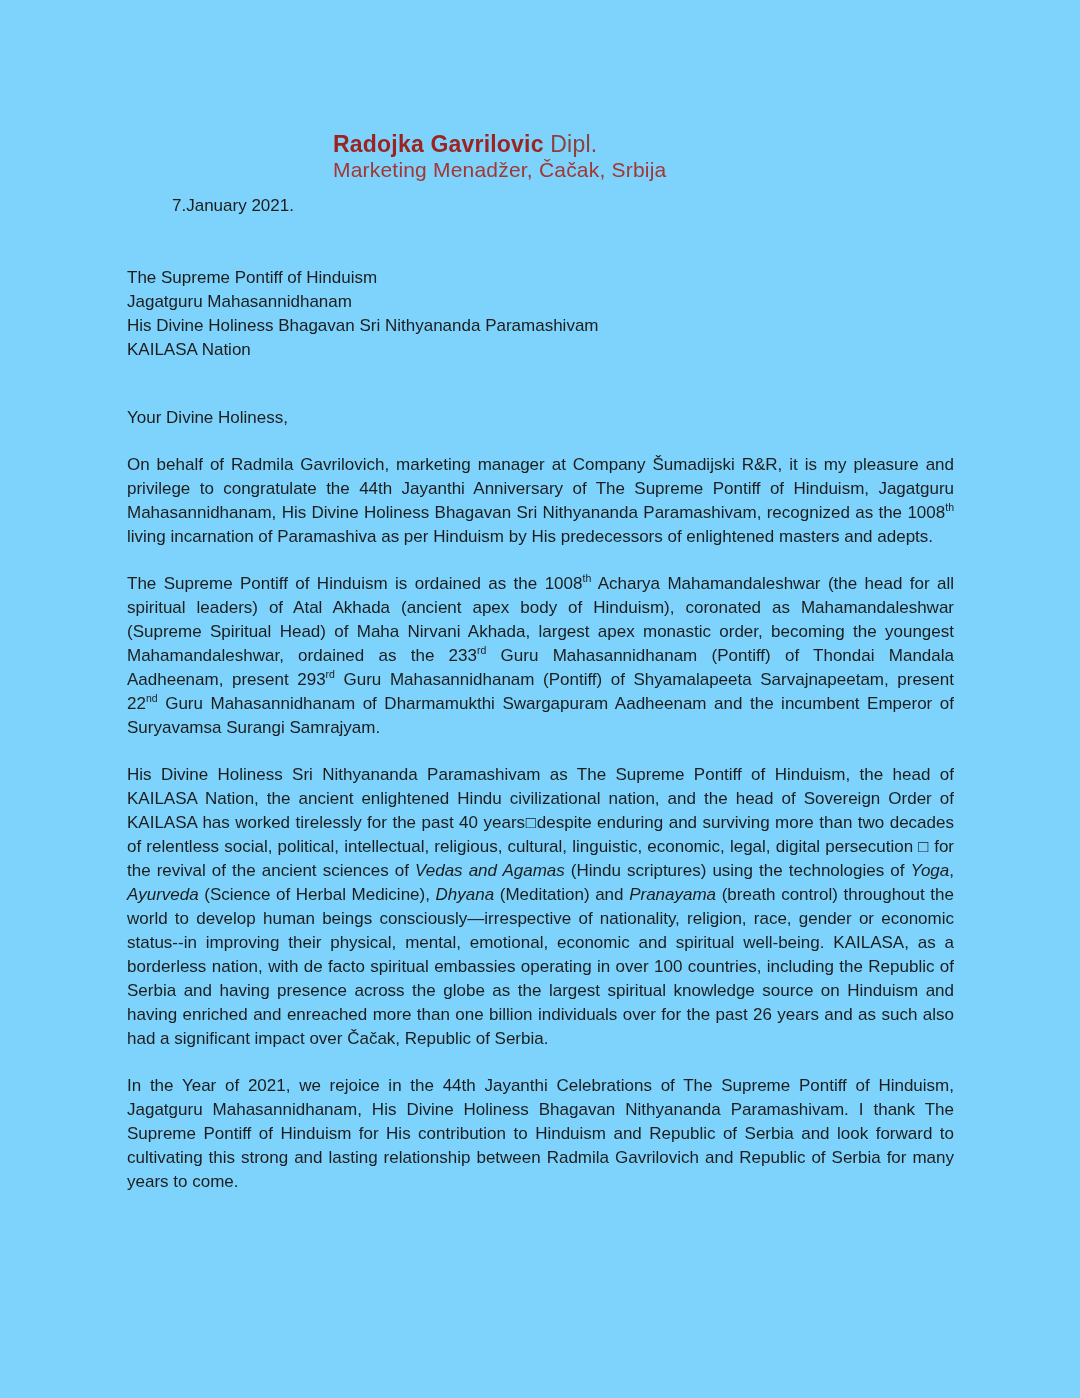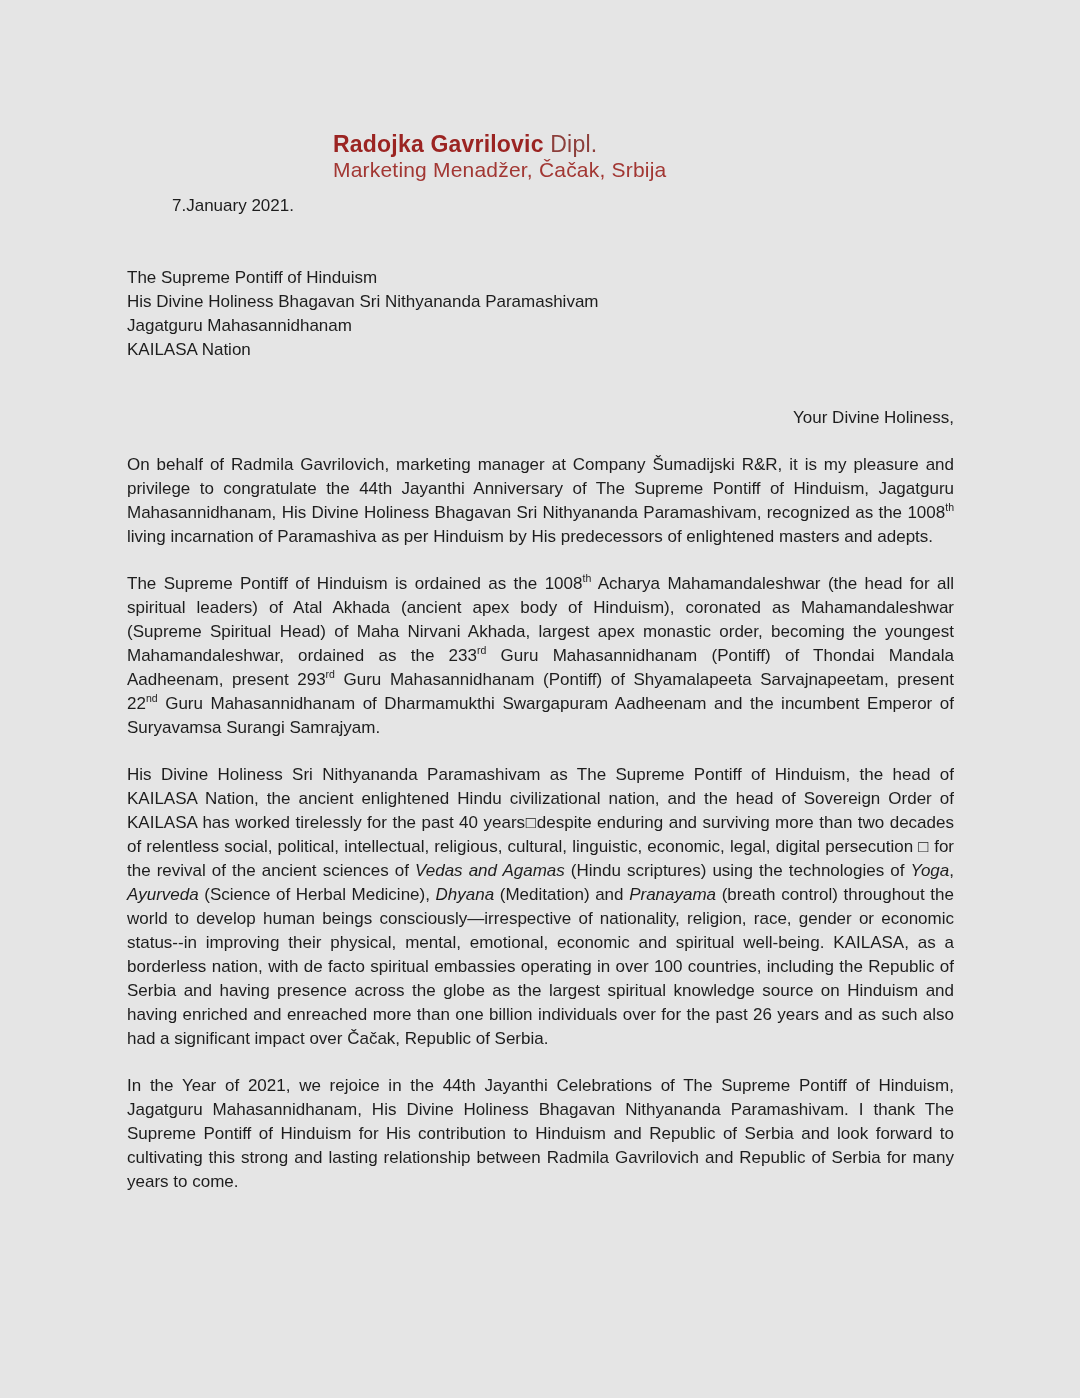--- a/index.html
+++ b/index.html
@@ -4,21 +4,21 @@
 <style>
   html, body {
     margin: 0;
     padding: 0;
     background: #ffffff;
   }
   .page {
     position: relative;
     width: 1080px;
     height: 1398px;
-    background: #e5e5e5;
+    background: #7dd3fc;
     font-family: "Liberation Sans", sans-serif;
     color: #1d1d1d;
     overflow: hidden;
   }
   .letterhead {
     position: absolute;
     left: 333px;
     top: 131px;
   }
   .lh-name-line {
@@ -58,21 +58,20 @@
     line-height: 24px;
   }
   .recipient-line {
     font-size: 17px;
     line-height: 24px;
   }
   .salutation {
     margin-top: 44px;
     font-size: 17px;
     line-height: 24px;
-    text-align: right;
   }
   .para {
     margin: 23px 0 0 0;
     text-align: justify;
     font-size: 17px;
     line-height: 24px;
   }
   .para sup {
     font-size: 62%;
     line-height: 0;
@@ -90,22 +89,22 @@
     </div>
     <div class="lh-subtitle">Marketing Menadžer, Čačak, Srbija</div>
   </div>
 
   <div class="date">7.January 2021.</div>
 
   <div class="content">
 
     <div class="recipient">
       <div class="recipient-line">The Supreme Pontiff of Hinduism</div>
+      <div class="recipient-line">Jagatguru Mahasannidhanam</div>
       <div class="recipient-line">His Divine Holiness Bhagavan Sri Nithyananda Paramashivam</div>
-      <div class="recipient-line">Jagatguru Mahasannidhanam</div>
       <div class="recipient-line">KAILASA Nation</div>
     </div>
 
     <div class="salutation">Your Divine Holiness,</div>
 
     <p class="para"><span>On behalf of Radmila Gavrilovich, marketing manager at Company Šumadijski R&amp;R, it is my pleasure and privilege to congratulate the 44th Jayanthi Anniversary of The Supreme Pontiff of Hinduism, Jagatguru Mahasannidhanam, His Divine Holiness Bhagavan Sri Nithyananda Paramashivam, recognized as the 1008</span><sup>th</sup><span> living incarnation of Paramashiva as per Hinduism by His predecessors of enlightened masters and adepts.</span></p>
     <p class="para"><span>The Supreme Pontiff of Hinduism is ordained as the 1008</span><sup>th</sup><span> Acharya Mahamandaleshwar (the head for all spiritual leaders) of Atal Akhada (ancient apex body of Hinduism), coronated as Mahamandaleshwar (Supreme Spiritual Head) of Maha Nirvani Akhada, largest apex monastic order, becoming the youngest Mahamandaleshwar, ordained as the 233</span><sup>rd</sup><span> Guru Mahasannidhanam (Pontiff) of Thondai Mandala Aadheenam, present 293</span><sup>rd</sup><span> Guru Mahasannidhanam (Pontiff) of Shyamalapeeta Sarvajnapeetam, present 22</span><sup>nd</sup><span> Guru Mahasannidhanam of Dharmamukthi Swargapuram Aadheenam and the incumbent Emperor of Suryavamsa Surangi Samrajyam.</span></p>
     <p class="para"><span>His Divine Holiness Sri Nithyananda Paramashivam as The Supreme Pontiff of Hinduism, the head of KAILASA Nation, the ancient enlightened Hindu civilizational nation, and the head of Sovereign Order of KAILASA has worked tirelessly for the past 40 years□despite enduring and surviving more than two decades of relentless social, political, intellectual, religious, cultural, linguistic, economic, legal, digital persecution □ for the  revival of the ancient sciences of </span><i>Vedas and Agamas</i><span> (Hindu scriptures) using the technologies of </span><i>Yoga</i><span>, </span><i>Ayurveda</i><span> (Science of Herbal Medicine), </span><i>Dhyana</i><span> (Meditation) and </span><i>Pranayama</i><span> (breath control) throughout the world to develop human beings consciously—irrespective of nationality, religion, race, gender or economic status--in improving their physical, mental, emotional, economic and spiritual well-being. KAILASA, as a borderless nation, with de facto spiritual embassies operating in over 100 countries, including the Republic of Serbia and having presence across the globe as the largest spiritual knowledge source on Hinduism and having enriched and enreached more than one billion individuals over for the past 26 years and as such also had a significant impact over Čačak, Republic of Serbia.</span></p>
     <p class="para"><span>In the Year of 2021, we rejoice in the 44th Jayanthi Celebrations of The Supreme Pontiff of Hinduism, Jagatguru Mahasannidhanam, His Divine Holiness Bhagavan Nithyananda Paramashivam. I thank The Supreme Pontiff of Hinduism for His contribution to Hinduism and Republic of Serbia and look forward to cultivating this strong and lasting relationship between Radmila Gavrilovich and Republic of Serbia for many years to come.</span></p>
 

